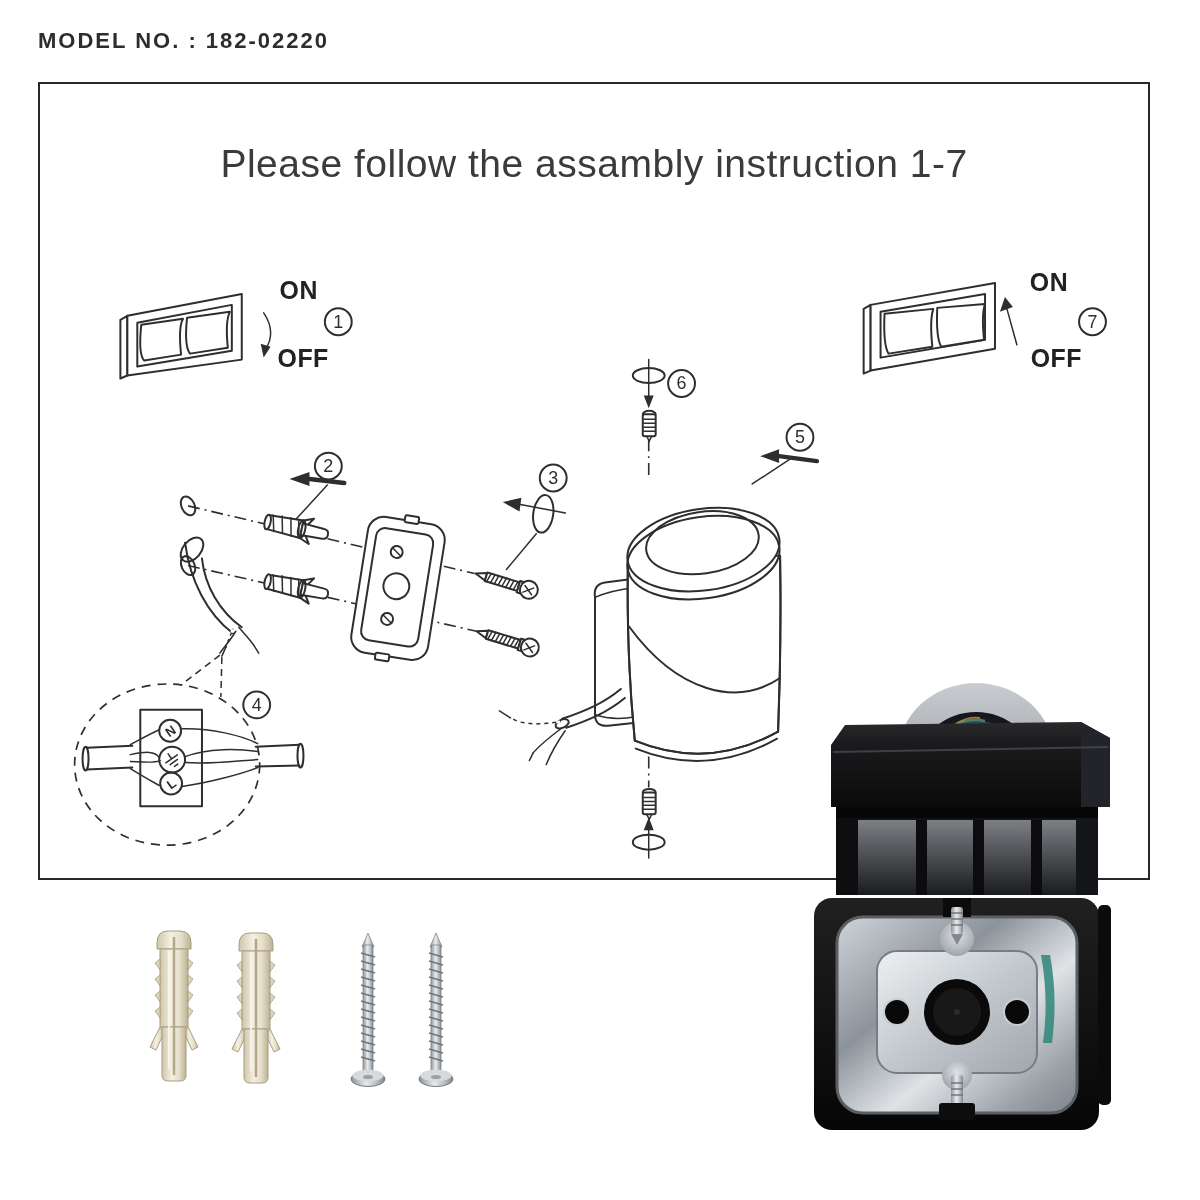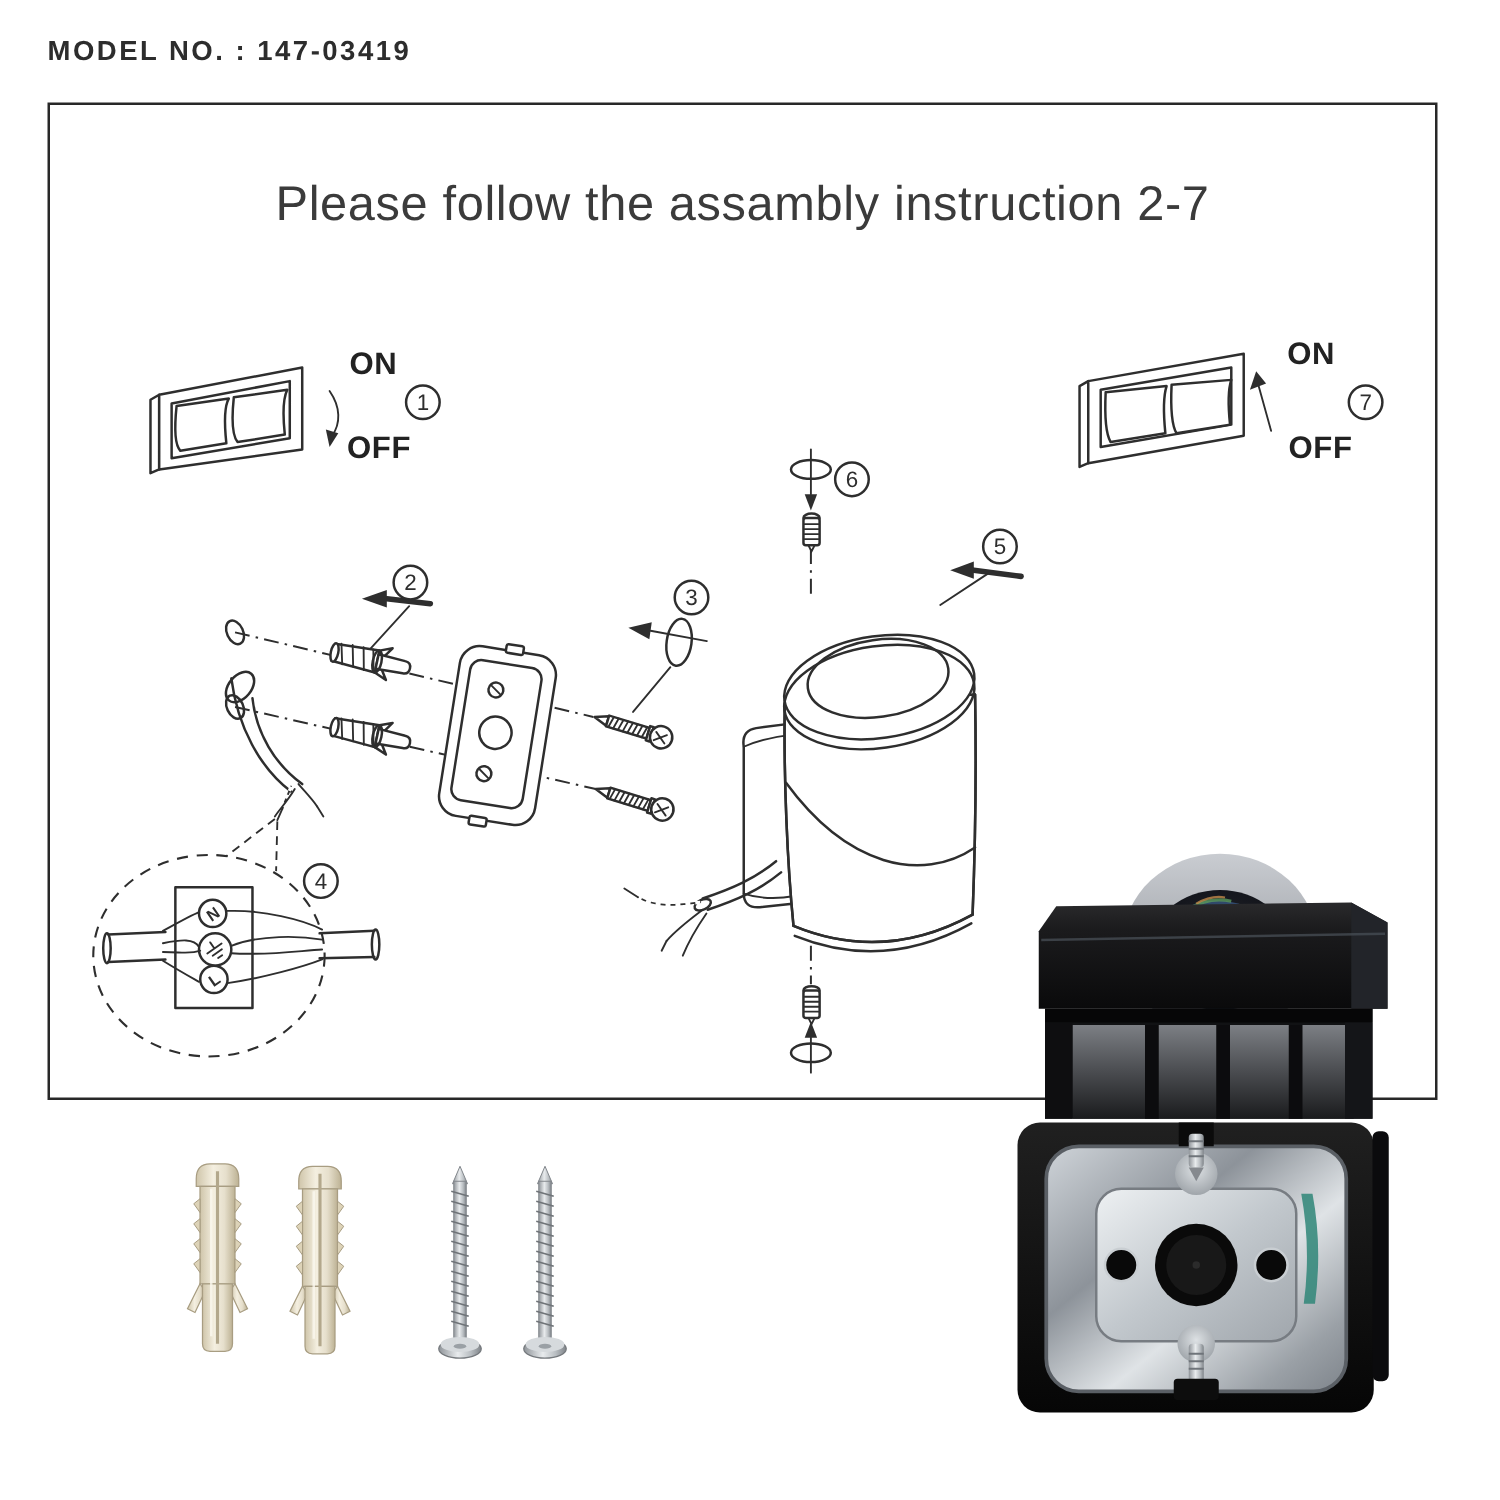--- a/index.html
+++ b/index.html
@@ -23,21 +23,21 @@
   .dsh{fill:none;stroke:#2e2e2e;stroke-width:1.7;stroke-dasharray:9 7;}
   .dsh2{fill:none;stroke:#2e2e2e;stroke-width:1.5;stroke-dasharray:7 5;}
   .fl{fill:#2e2e2e;stroke:none;}
   text.step{font-size:18px;fill:#2e2e2e;text-anchor:middle;}
   text.onoff{font-size:25px;font-weight:700;fill:#222;letter-spacing:0.5px;}
   text.term{font-size:13px;font-weight:700;fill:#2e2e2e;text-anchor:middle;}
 </style>
 </head>
 <body>
 
-<div class="model-label">MODEL NO. : 147-03419</div>
+<div class="model-label">MODEL NO. : 182-02220</div>
 
 <div class="instruction-box">
   <svg class="diagram" viewBox="0 0 1112 798">
     <defs>
       <g id="anchor-art">
         <path class="lnf" d="M0,-7 L36,-9 L36,9 L0,7 Z"></path>
         <ellipse class="lnf" cx="1" cy="0" rx="3" ry="7.5"></ellipse>
         <path class="thin" d="M5,-8 L9,8 M14,-9 L18,8 M23,-9 L27,9 M31,-9 L35,9" stroke-width="3"></path>
         <path class="lnf" d="M36,-9 L46,-13 L40,-4 Z"></path>
         <path class="lnf" d="M36,9 L46,13 L40,4 Z"></path>
@@ -238,21 +238,21 @@
 
     <path class="dd" d="M611,676 L611,707"></path>
     <use href="#setscrew-art" transform="translate(605,708)"></use>
     <g transform="translate(611,762)">
       <ellipse class="ln" cx="0" cy="0" rx="16" ry="7.5" stroke-width="2.5"></ellipse>
       <path class="thin" d="M0,16 L0,-12" stroke-width="3"></path>
       <path class="fl" d="M-5,-12 L0,-25 L5,-12 Z"></path>
     </g>
   </svg>
 
-  <div class="box-title">Please follow the assambly instruction 2-7</div>
+  <div class="box-title">Please follow the assambly instruction 1-7</div>
 </div>
 
 <svg class="hardware-photo" width="330" height="175" viewBox="0 0 330 175">
   <defs>
     <linearGradient id="gAnchor" x1="0" y1="0" x2="1" y2="0">
       <stop offset="0" stop-color="#cfc5aa"></stop>
         <stop offset="0.4" stop-color="#f4efe0"></stop>
       <stop offset="0.7" stop-color="#e6dfcc"></stop>
         <stop offset="1" stop-color="#bdb294"></stop>
     </linearGradient>

